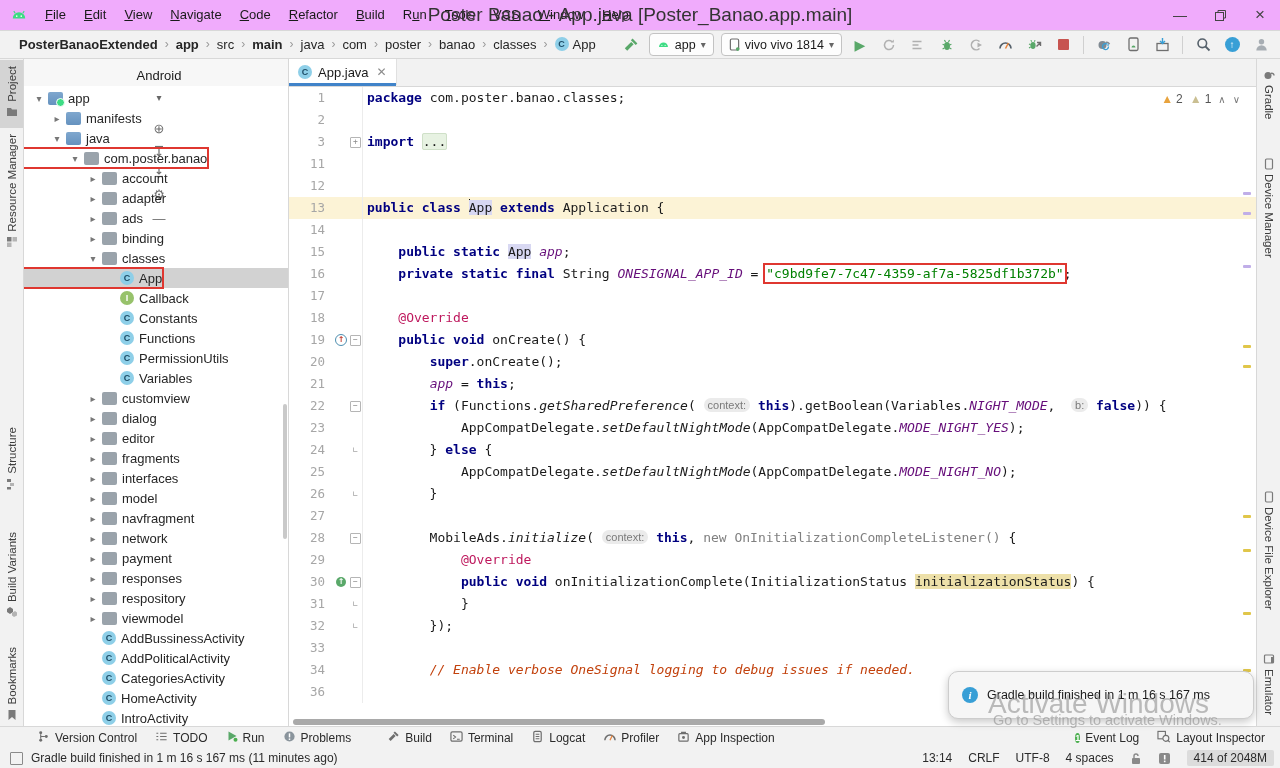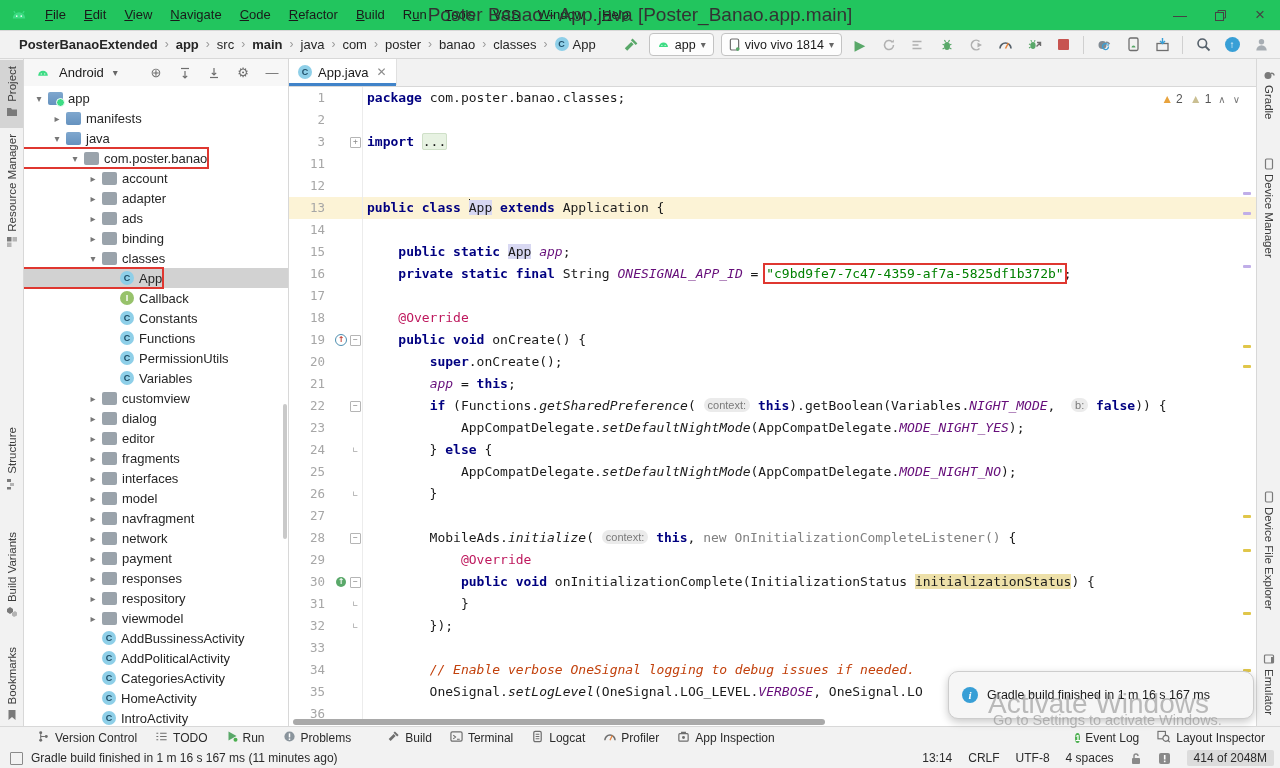--- a/index.html
+++ b/index.html
@@ -1,19 +1,19 @@
 <!DOCTYPE html>
 <html><head>
 <meta charset="utf-8">
 <style>
   html,body{margin:0;padding:0;background:#888;}
   #app{position:relative;width:1280px;height:768px;background:#fff;overflow:hidden;
        font-family:"Liberation Sans",sans-serif;color:#1a1a1a;-webkit-font-smoothing:antialiased;}
   
-  .titlebar{position:absolute;top:0;left:0;right:0;height:30px;background:#22c55e;
+  .titlebar{position:absolute;top:0;left:0;right:0;height:30px;background:#f0abfc;
             border-bottom:1px solid #d8d8d8;display:flex;align-items:center;}
   .as-logo{width:18px;height:18px;margin:0 8px 0 10px;flex:none;}
   .menu-item{font-size:13px;padding:0 9px;line-height:30px;cursor:default;}
   .menu-item u{text-decoration:underline;}
   .win-title{position:absolute;left:50%;transform:translateX(-50%);font-size:19px;color:#333;white-space:nowrap;}
   .win-controls{margin-left:auto;display:flex;height:30px;}
   .win-btn{width:40px;display:flex;align-items:center;justify-content:center;font-size:14px;color:#444;}
   
   .toolbar{position:absolute;top:31px;left:0;right:0;height:27px;background:#f2f2f2;
            border-bottom:1px solid #d8d8d8;display:flex;align-items:center;font-size:13px;}
@@ -36,21 +36,21 @@
   .stripe.left{left:0;border-right:1px solid #d8d8d8;}
   .stripe.right{right:0;border-left:1px solid #d8d8d8;}
   .stripe-item{position:absolute;left:0;width:23px;display:flex;flex-direction:column;align-items:center;
                font-size:11.5px;color:#3c3c3c;}
   .stripe-item .vtxt{writing-mode:vertical-rl;white-space:nowrap;}
   .stripe.left .vtxt{transform:rotate(180deg);}
   .stripe-item.active{background:#d4d4d4;padding:6px 0;}
   .s-ico{width:12px;height:12px;margin:4px 0;flex:none;}
   
   .ppanel{position:absolute;left:24px;top:0;bottom:0;width:264px;background:#fff;border-right:1px solid #d8d8d8;}
-  .phead{height:27px;display:flex;align-items:center;padding:0 6px 0 12px;font-size:13px;gap:9px;background:#f7f7f7;}
+  .phead{height:27px;display:flex;align-items:center;padding:0 6px 0 12px;font-size:13px;gap:9px;background:#f7f7f7;flex-direction:column;}
   .phead .grow{flex:1;}
   .phico{width:20px;height:20px;display:flex;align-items:center;justify-content:center;color:#6e6e6e;font-size:13px;}
   .ptree{position:absolute;top:29px;left:0;right:0;bottom:0;overflow:hidden;font-size:13px;}
   .trow{height:20px;display:flex;align-items:center;white-space:nowrap;}
   .trow.sel{background:#d2d2d2;}
   .tinner{display:inline-flex;align-items:center;height:18px;}
   .tinner.annot{outline:2px solid #df3730;outline-offset:0px;}
   .chev{width:18px;text-align:center;color:#777;font-size:10px;flex:none;}
   .ti{width:15px;height:13px;display:inline-flex;align-items:center;justify-content:center;flex:none;
       font:700 9px "Liberation Sans",sans-serif;color:#fff;border-radius:2px;margin-right:5px;}
@@ -655,21 +655,20 @@
           <div class="cline"><span class="gnum">25</span><span class="gmark"></span><span class="gfold"></span><span class="ctext"><span>            AppCompatDelegate.</span><span class="m">setDefaultNightMode</span><span>(AppCompatDelegate.</span><span class="f">MODE_NIGHT_NO</span><span>);</span></span></div>
           <div class="cline"><span class="gnum">26</span><span class="gmark"></span><span class="gfold"><span>∟</span></span><span class="ctext"><span>        }</span></span></div>
           <div class="cline"><span class="gnum">27</span><span class="gmark"></span><span class="gfold"></span><span class="ctext"></span></div>
           <div class="cline"><span class="gnum">28</span><span class="gmark"></span><span class="gfold"><span class="fbox">−</span></span><span class="ctext"><span>        MobileAds.</span><span class="m">initialize</span><span>( </span><span class="h">context:</span><span> </span><span class="k">this</span><span>, </span><span class="g">new OnInitializationCompleteListener() </span><span>{</span></span></div>
           <div class="cline"><span class="gnum">29</span><span class="gmark"></span><span class="gfold"></span><span class="ctext"><span>            </span><span class="a">@Override</span></span></div>
           <div class="cline"><span class="gnum">30</span><span class="gmark"><span class="ov ov-green">↑</span></span><span class="gfold"><span class="fbox">−</span></span><span class="ctext"><span>            </span><span class="k">public void </span><span>onInitializationComplete(InitializationStatus </span><span class="w">initializationStatus</span><span>) {</span></span></div>
           <div class="cline"><span class="gnum">31</span><span class="gmark"></span><span class="gfold"><span>∟</span></span><span class="ctext"><span>            }</span></span></div>
           <div class="cline"><span class="gnum">32</span><span class="gmark"></span><span class="gfold"><span>∟</span></span><span class="ctext"><span>        });</span></span></div>
           <div class="cline"><span class="gnum">33</span><span class="gmark"></span><span class="gfold"></span><span class="ctext"></span></div>
           <div class="cline"><span class="gnum">34</span><span class="gmark"></span><span class="gfold"></span><span class="ctext"><span>        </span><span class="c">// Enable verbose OneSignal logging to debug issues if needed.</span></span></div>
-          <div class="cline"><span class="gnum">35</span><span class="gmark"></span><span class="gfold"></span><span class="ctext"><span>        OneSignal.</span><span class="m">setLogLevel</span><span>(OneSignal.LOG_LEVEL.</span><span class="f">VERBOSE</span><span>, OneSignal.LO</span></span></div>
           <div class="cline"><span class="gnum">36</span><span class="gmark"></span><span class="gfold"></span><span class="ctext"></span></div>
         </div>
       <div class="insp-widget">
         <span class="tri strong">▲</span>
           <span style="margin-left:-4px;">2</span>
         <span class="tri weak">▲</span>
           <span style="margin-left:-4px;">1</span>
         <span class="chevbtn">∧</span>
         <span class="chevbtn">∨</span>
       </div>

